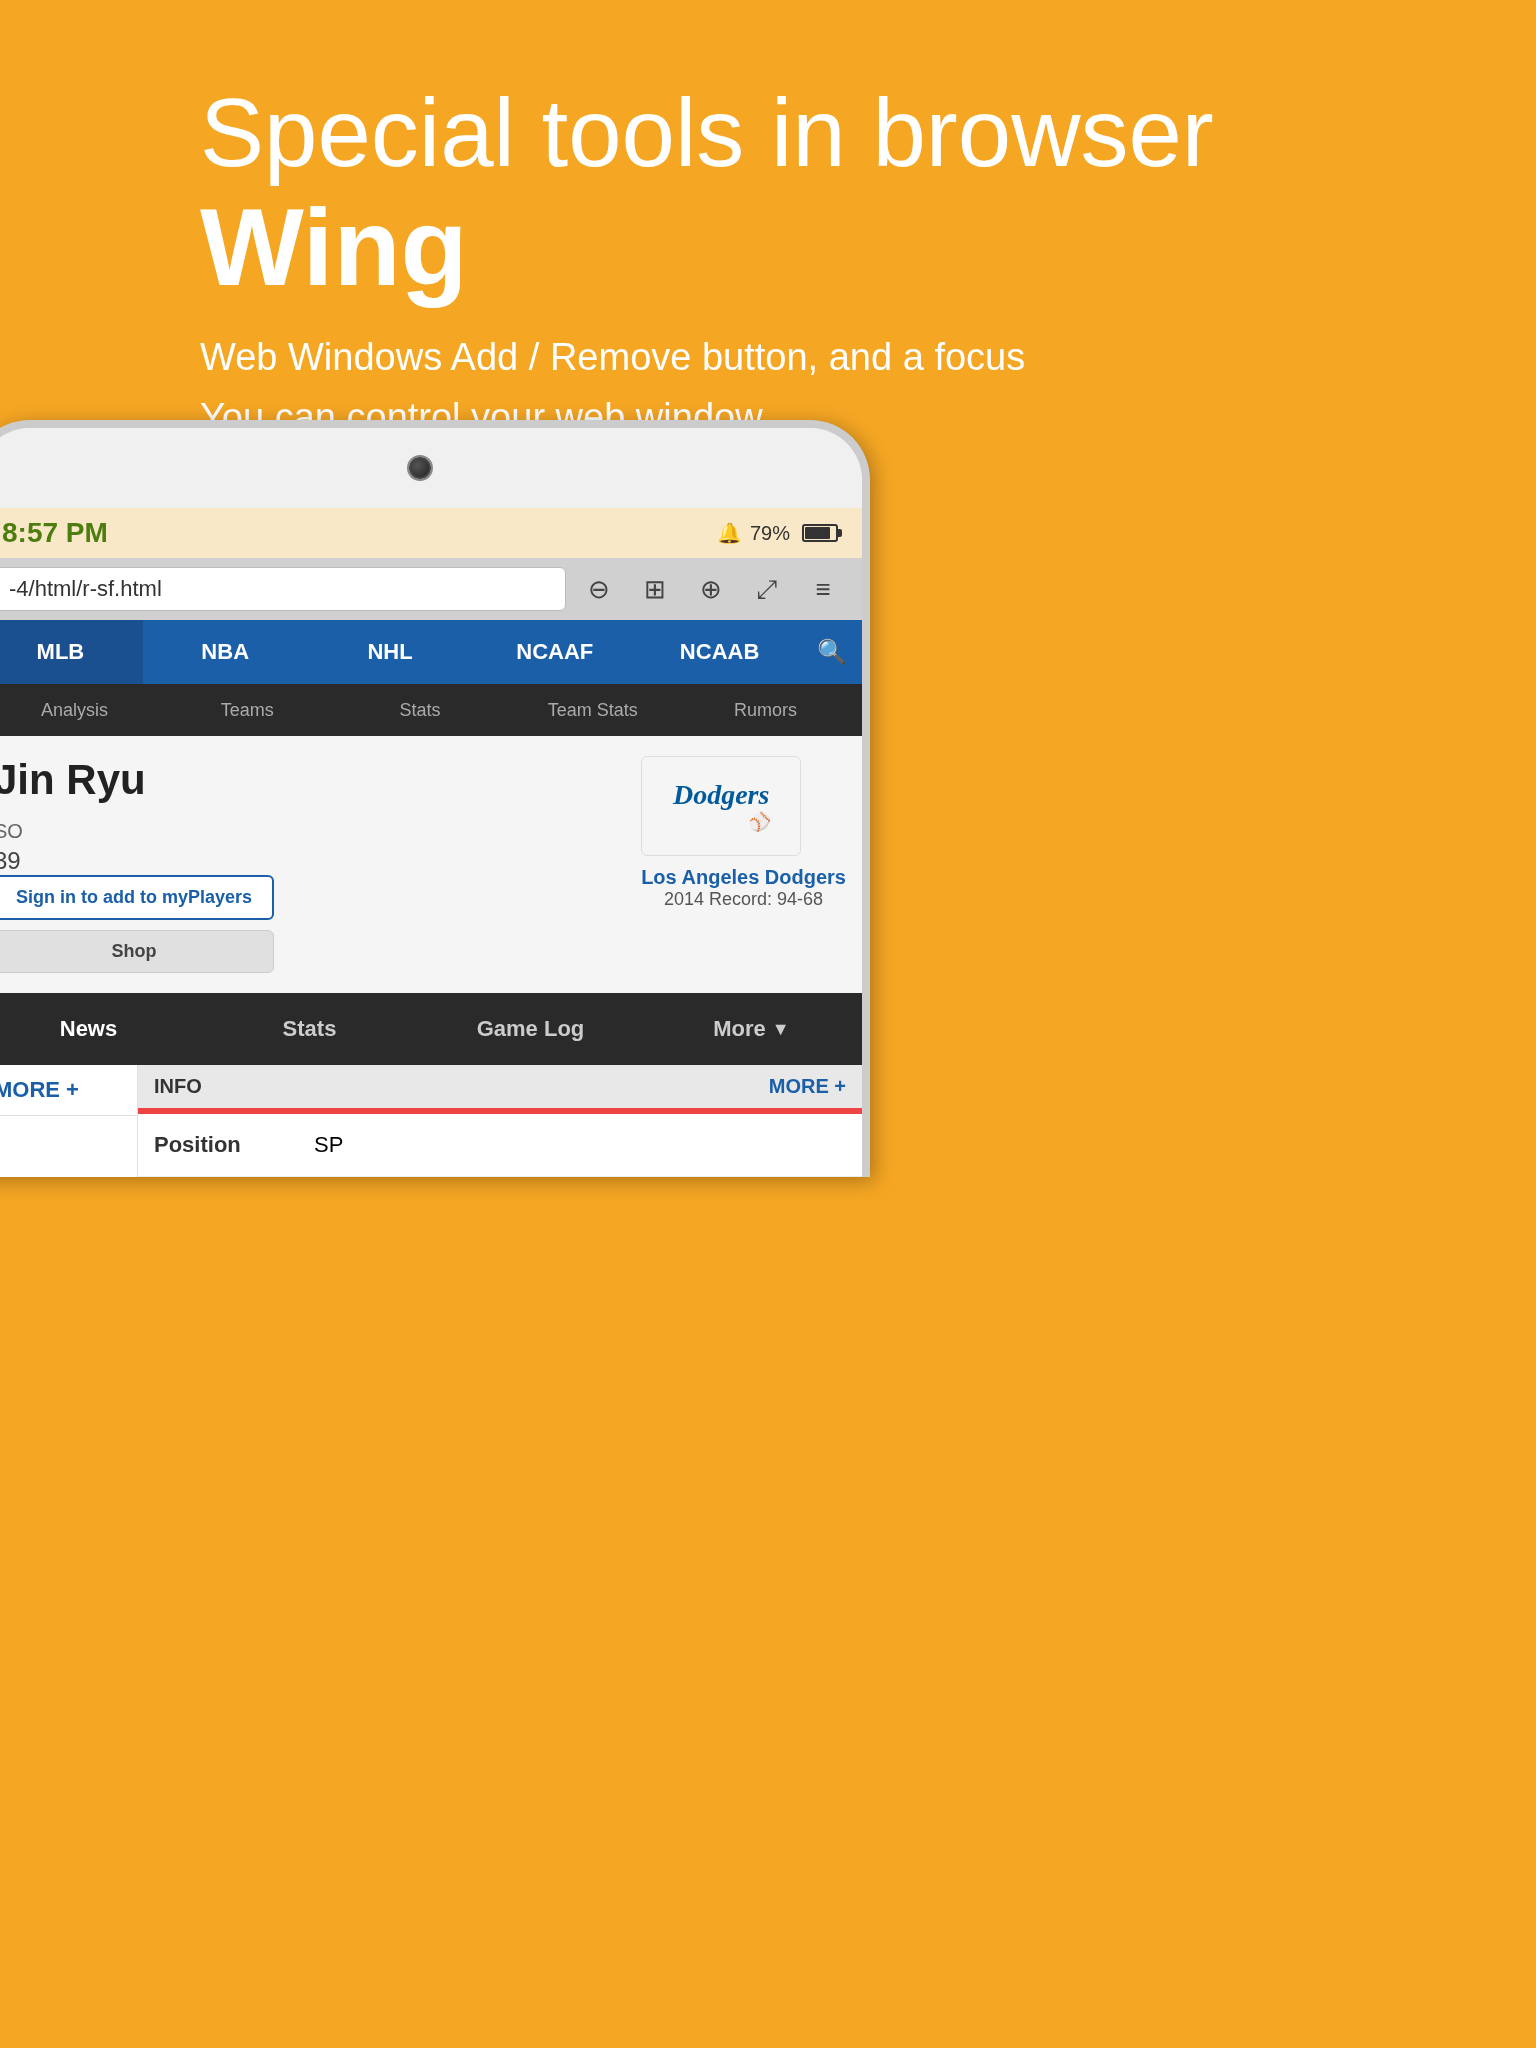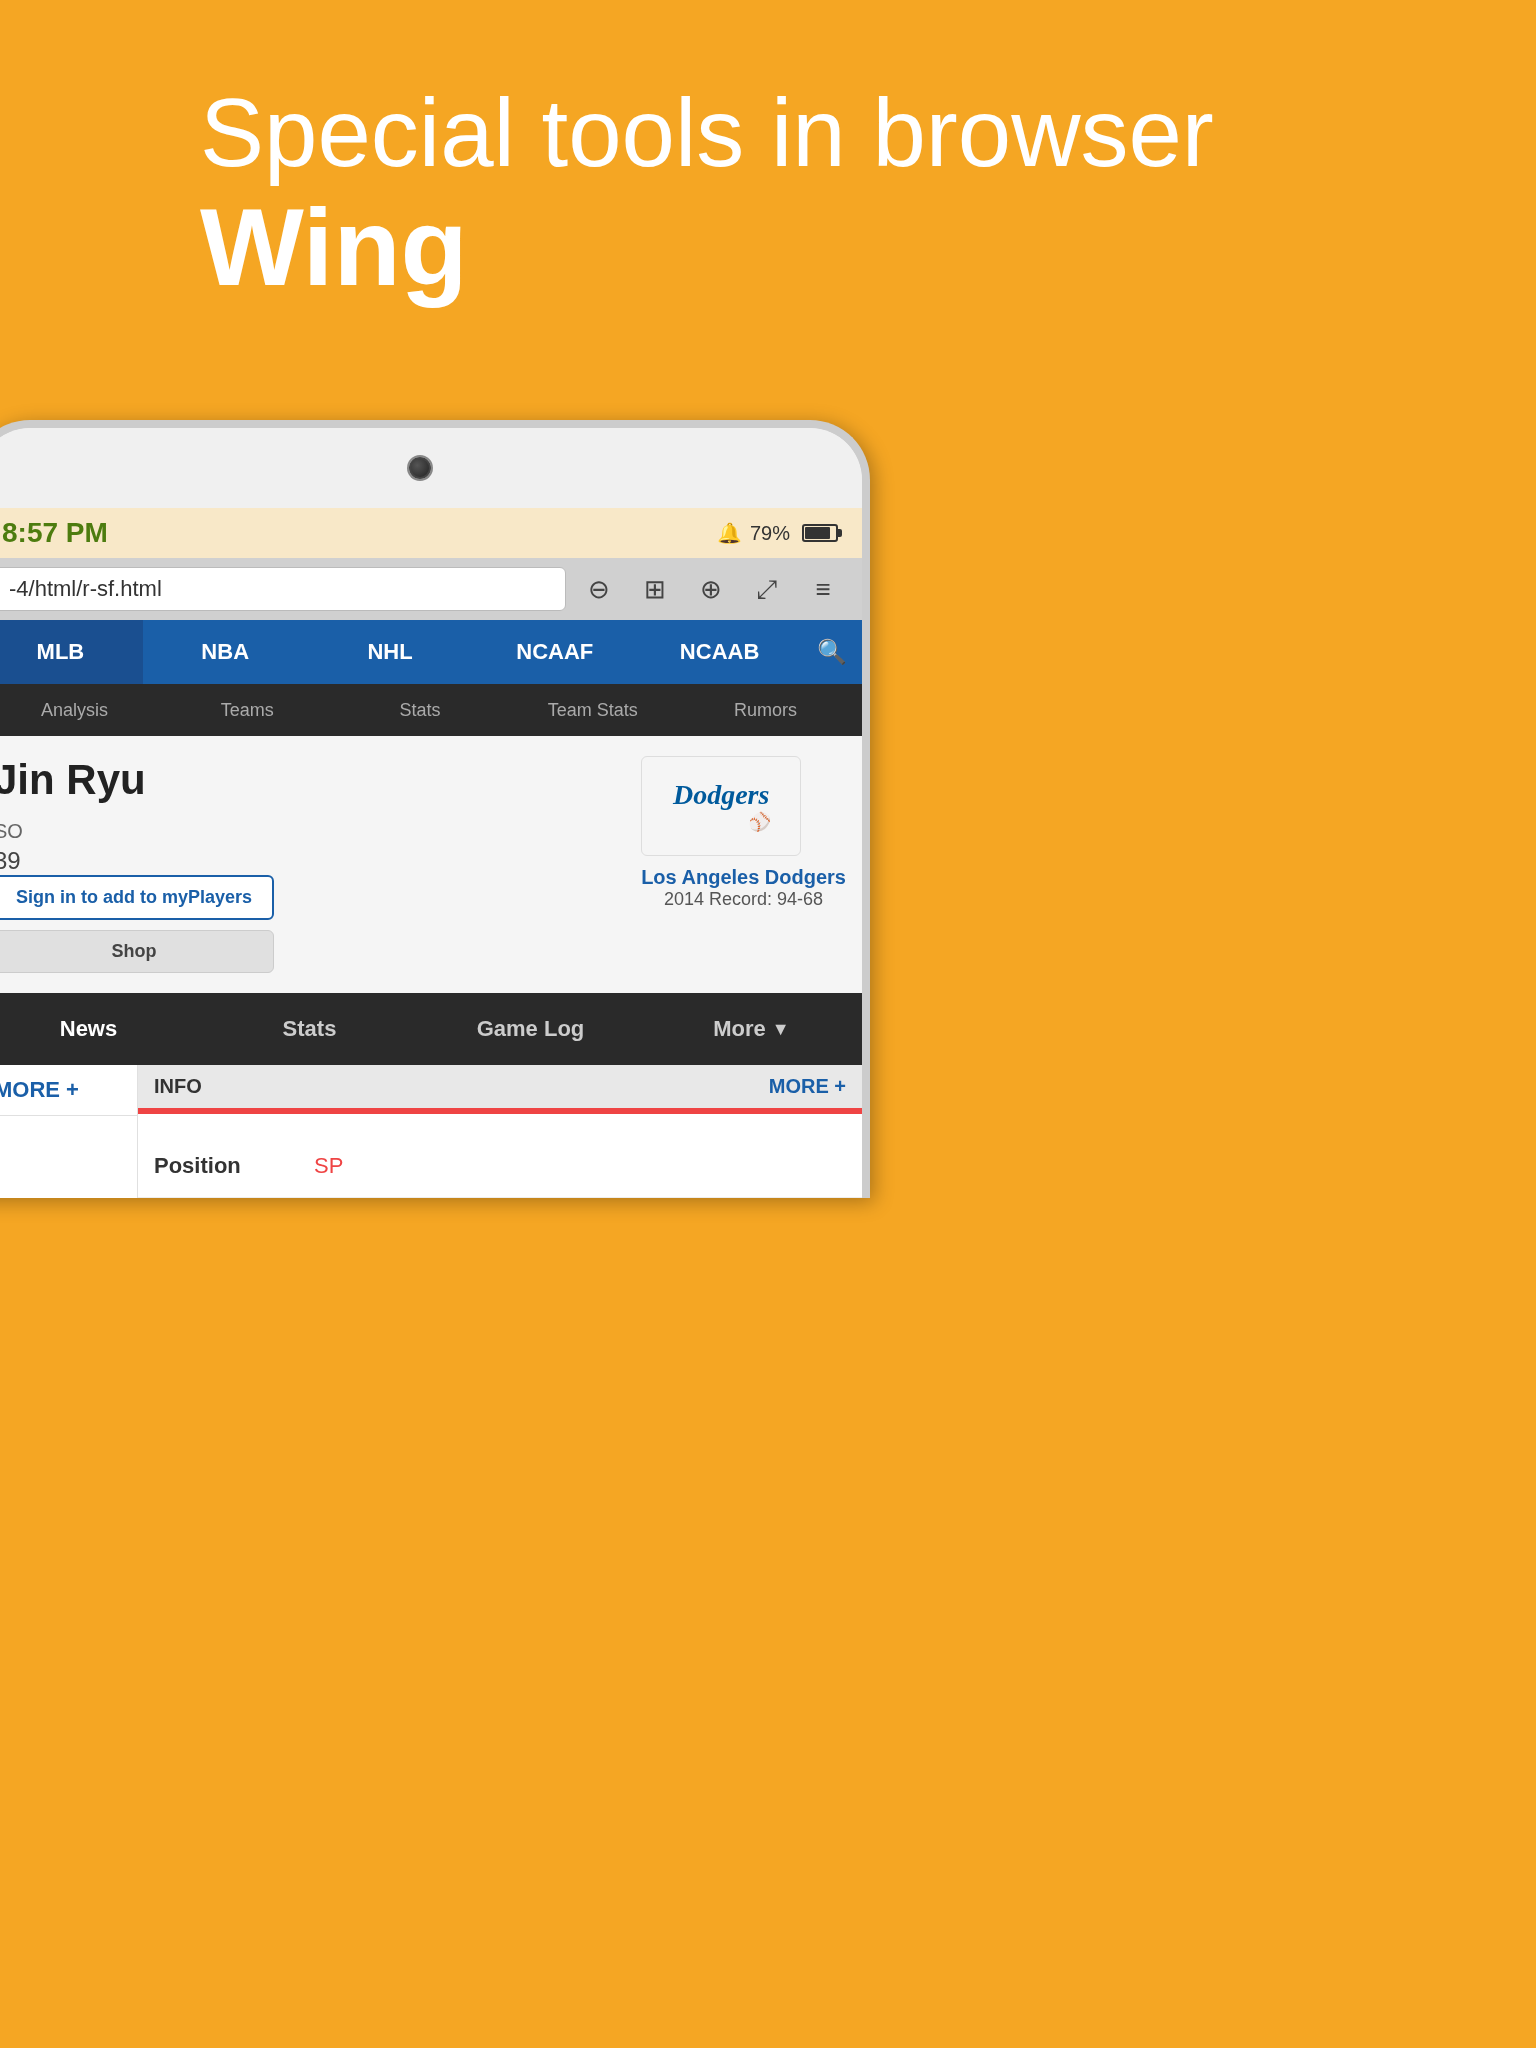--- a/index.html
+++ b/index.html
@@ -375,31 +375,35 @@
       border-bottom: 1px solid #eee;
     }
     .stat-label-col {
       width: 160px;
       font-size: 22px;
       font-weight: 700;
       color: #333;
     }
     .stat-value-col {
       font-size: 22px;
-      color: #ef4444;
-      margin-top: 21px;
+      color: #000000;
     }
   </style>
 </head>
 <body>
 
 <div class="header-section">
   <div class="header-title">
     <span>Special tools in browser</span>
     <strong>Wing</strong>
+  </div>
+  <div class="header-subtitle">
+    <div>Web Windows Add / Remove button, and a focus</div>
+    <div>You can control your web window.</div>
+    <div>Intuitive way anyone can easily use.</div>
   </div>
 </div>
 
 <div class="device-frame">
 
   <div class="device-top">
     <div class="device-camera"></div>
   </div>
 
   <div class="screen">

